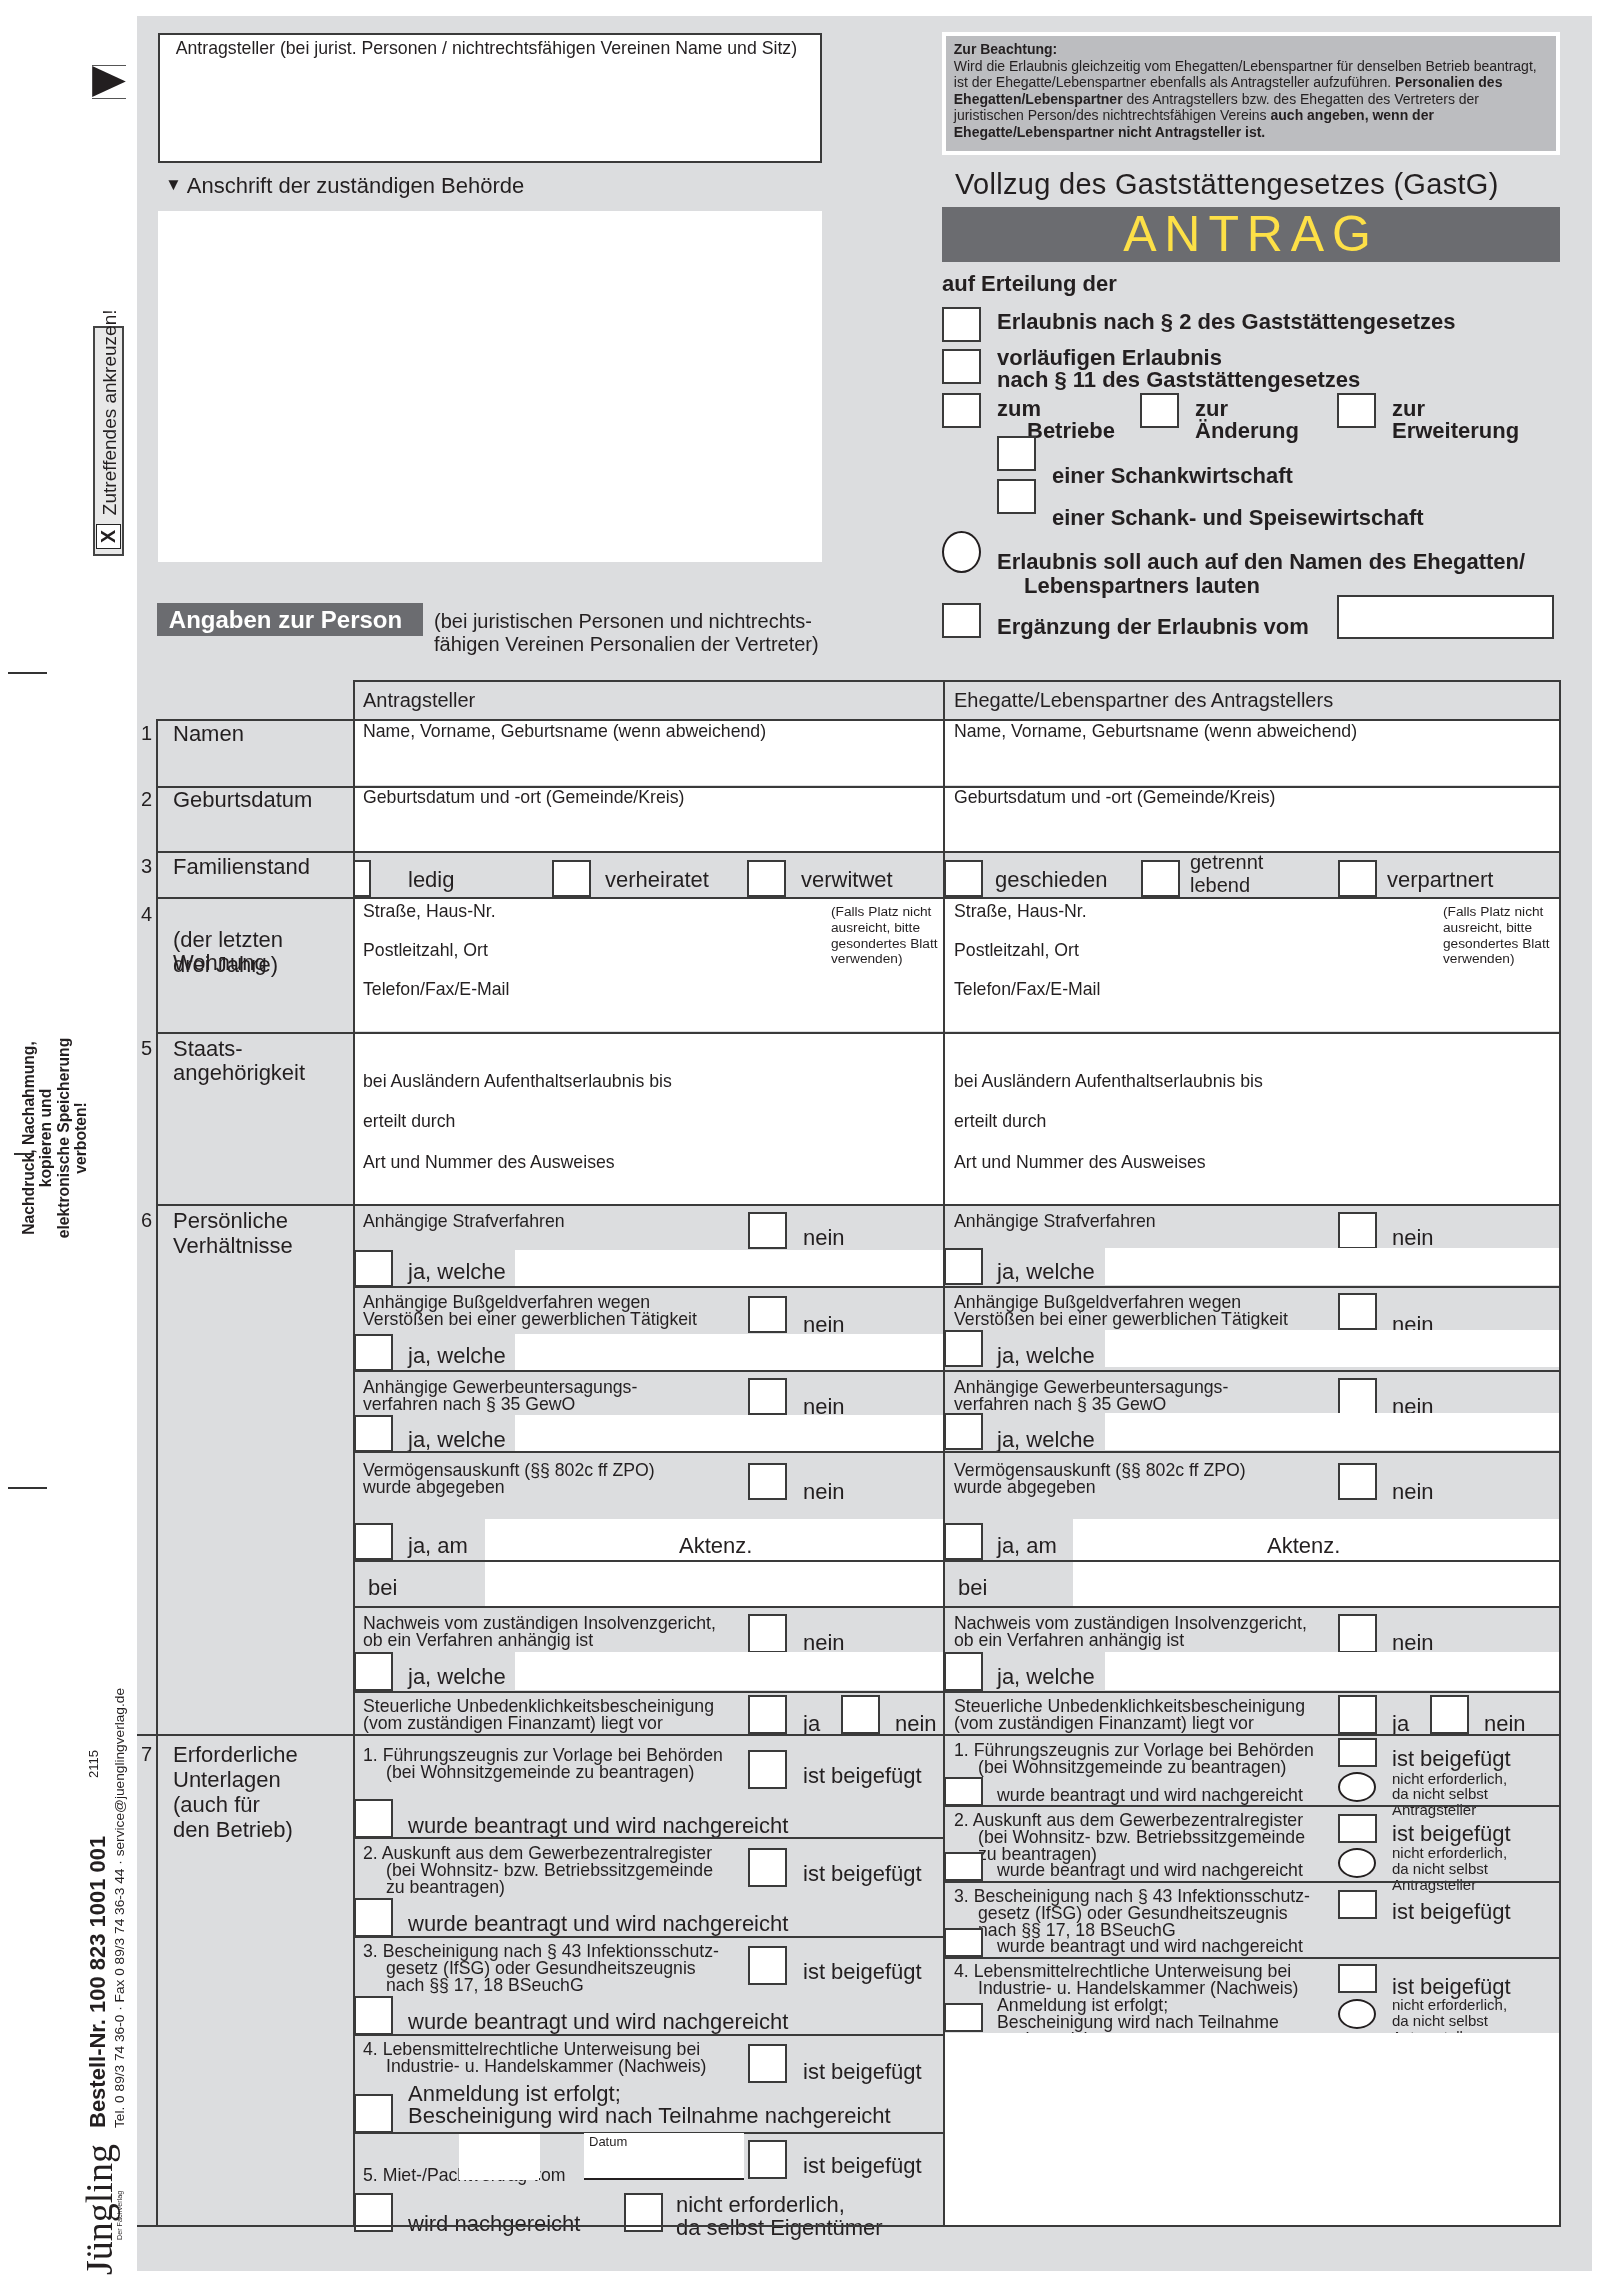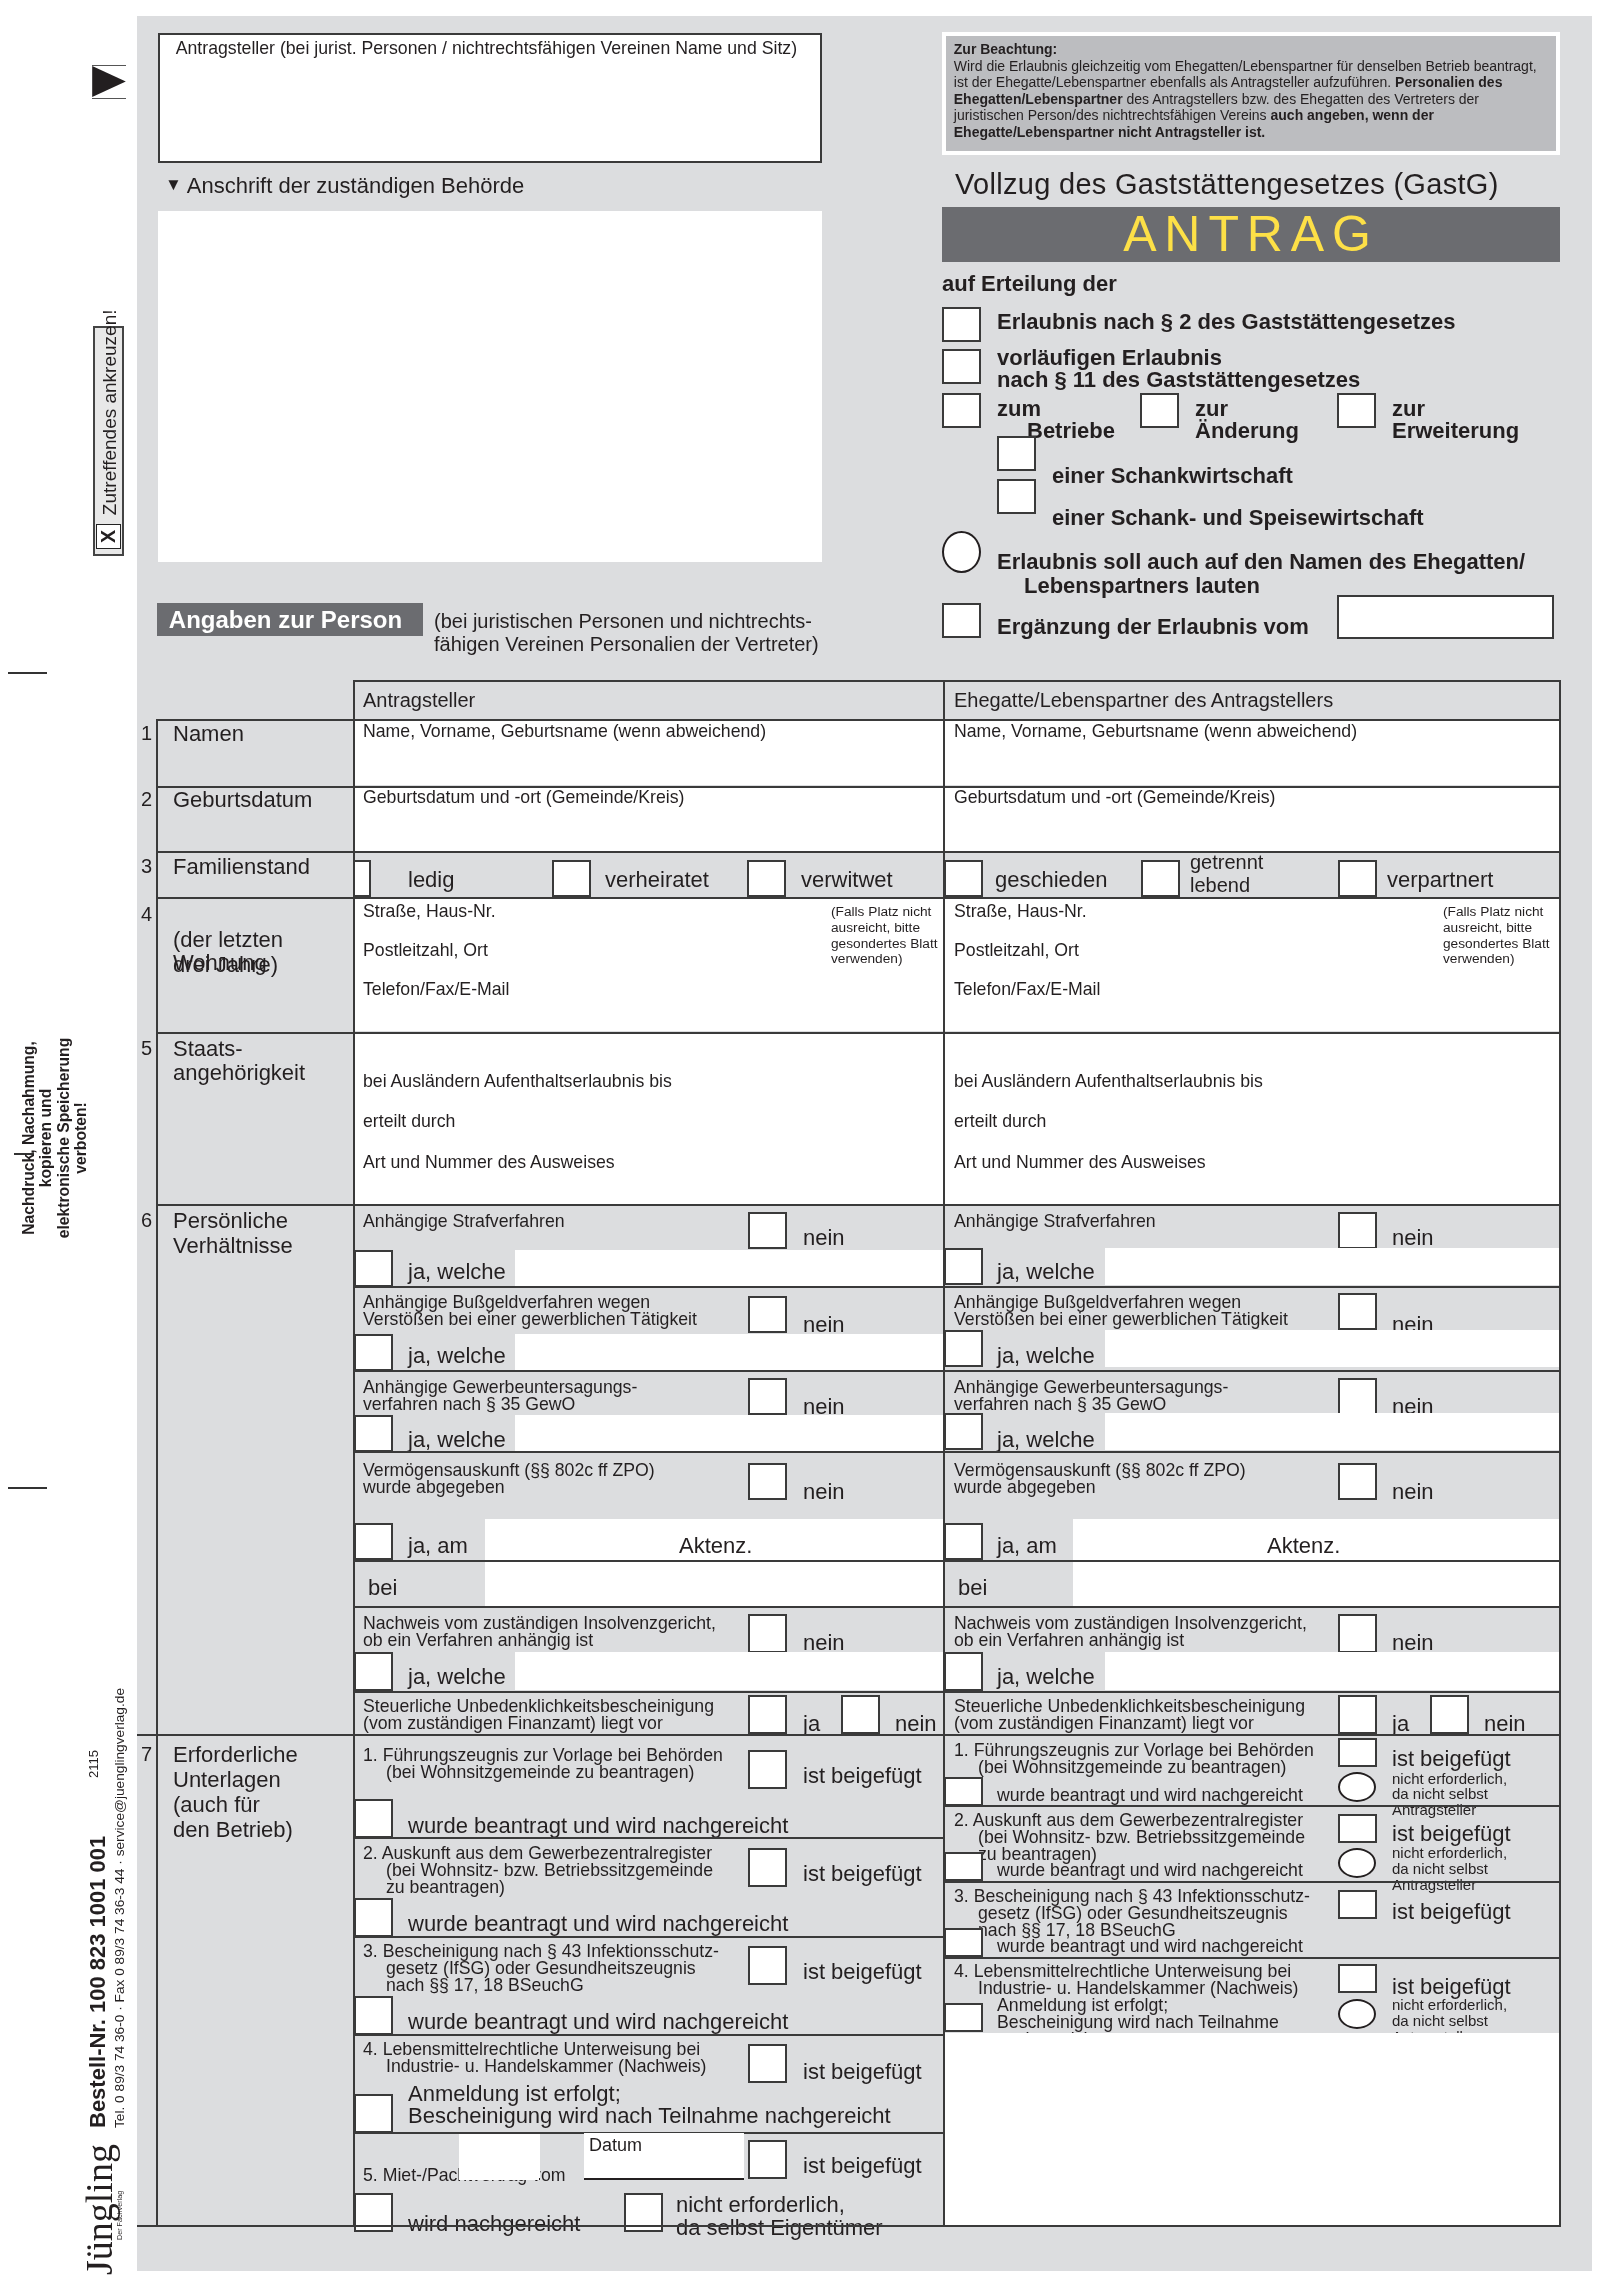--- a/index.html
+++ b/index.html
@@ -342,21 +342,21 @@
 <div class="white" style="left:459px;top:2134px;width:80px;height:46px;border-bottom:2px solid #231f20;"></div>
 <div class="white" style="left:459px;top:2134px;width:80px;height:46px;border-bottom:2px solid #231f20;"></div>
 <div class="white" style="left:459px;top:2134px;width:80px;height:46px;"></div>
 <div class="white" style="left:459px;top:2134px;width:80px;height:46px;"></div>
 <div class="white" style="left:459px;top:2134px;width:80px;height:46px;"></div>
 <div class="white" style="left:459px;top:2134px;width:80px;height:46px;"></div>
 <div class="white" style="left:459px;top:2134px;width:80px;height:46px;"></div>
 <div class="white" style="left:459px;top:2134px;width:80px;height:46px;"></div>
 <div class="white" style="left:584px;top:2134px;width:0;height:0;"></div>
 <div class="white" style="left:584px;top:2133px;width:160px;height:47px;border-bottom:2px solid #231f20;"></div>
-<div class="t" style="left:589px;top:2135px;font-size:18px;">Datum</div>
+<div class="t" style="left:589px;top:2135px;font-size:13px;">Datum</div>
 <div class="cb" style="left:748px;top:2140px;height:39px;"></div>
 <div class="t f34" style="left:803px;top:2154px;">ist beigefügt</div>
 <div class="cb" style="left:354px;top:2193px;height:39px;"></div>
 <div class="t f34" style="left:408px;top:2212px;">wird nachgereicht</div>
 <div class="cb" style="left:624px;top:2193px;height:39px;"></div>
 <div class="t f34" style="left:676px;top:2193px;">nicht erforderlich,</div>
 <div class="t f34" style="left:676px;top:2216px;">da selbst Eigentümer</div>
 
 <div class="t f26" style="left:954px;top:1741px;">1.  Führungszeugnis zur Vorlage bei Behörden</div>
 <div class="t f26" style="left:978px;top:1758px;">(bei Wohnsitzgemeinde zu beantragen)</div>

